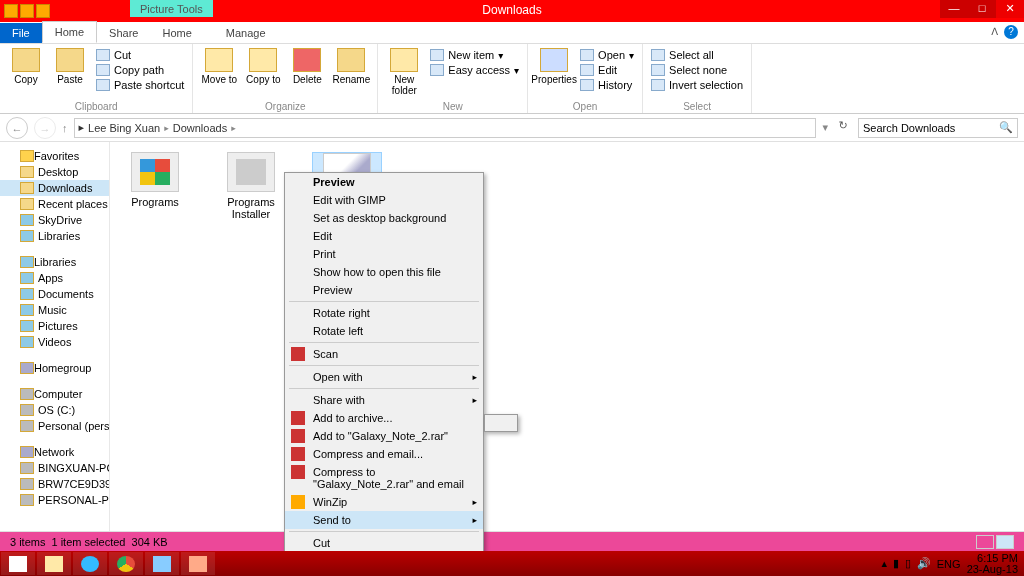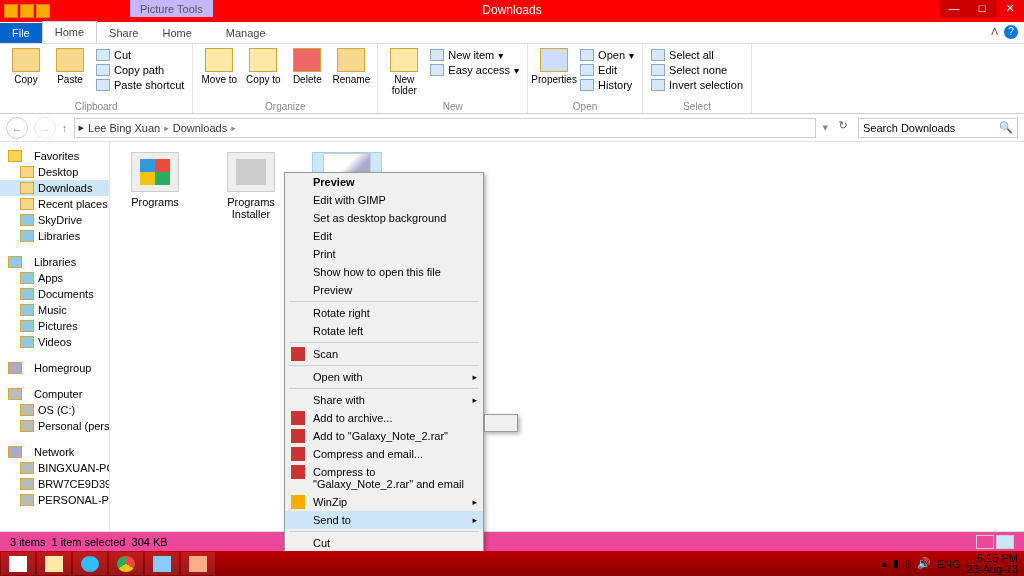--- a/index.html
+++ b/index.html
@@ -1,21 +1,21 @@
 <!DOCTYPE html>
 <html><head>
 <meta charset="utf-8">
 <style>
 * { margin:0; padding:0; box-sizing:border-box; font-family:"Segoe UI",Tahoma,sans-serif; font-size:11px; color:#000; }
 body { width:1024px; height:576px; background:#aa0000; overflow:hidden; position:relative; }
 .window { position:absolute; left:0; top:0; width:1024px; height:551px; background:#fff; display:flex; flex-direction:column; }
 .titlebar { height:22px; background:#ff0000; display:flex; align-items:center; position:relative; }
 .ql { display:flex; gap:2px; padding-left:4px; }
 .ql span { width:14px; height:14px; background:#ffaa00; border:1px solid #cc8800; }
-.pictools { position:absolute; left:130px; top:0; background:#c4b5fd; color:#555; padding:3px 10px 2px; font-size:11px; }
+.pictools { position:absolute; left:130px; top:0; background:#5eead4; color:#555; padding:3px 10px 2px; font-size:11px; }
 .title { position:absolute; left:0; right:0; text-align:center; color:#fff; font-size:12px; top:3px; pointer-events:none; }
 .winbtns { position:absolute; right:0; top:0; display:flex; }
 .winbtns div { width:28px; height:18px; background:#c00; color:#fff; text-align:center; line-height:16px; font-size:11px; }
 .winbtns .cls { background:#e00; }
 .tabs { height:22px; background:#fff; border-bottom:1px solid #ddd; display:flex; align-items:flex-end; position:relative; }
 .tab { padding:4px 12px; font-size:11px; color:#444; }
 .tab.file { background:#0066cc; color:#fff; }
 .tab.active { border:1px solid #ccc; border-bottom:1px solid #fff; background:#fff; }
 .helpico { position:absolute; right:6px; top:3px; width:14px; height:14px; border-radius:50%; background:#0078d7; color:#fff; text-align:center; line-height:14px; font-size:10px; }
 .caret { position:absolute; right:26px; top:4px; color:#555; font-size:10px; }
@@ -33,21 +33,21 @@
 .addr { height:28px; border-bottom:1px solid #e0e0e0; display:flex; align-items:center; padding:0 6px; gap:6px; }
 .navbtn { width:22px; height:22px; border:1px solid #ccc; border-radius:50%; text-align:center; line-height:20px; color:#888; }
 .crumbs { flex:1; height:20px; border:1px solid #ccc; display:flex; align-items:center; padding:0 4px; gap:4px; font-size:11px; }
 .crumbs span { color:#333; }
 .crumbs .sep { color:#888; font-size:9px; }
 .refresh { width:18px; height:18px; color:#555; text-align:center; }
 .search { width:160px; height:20px; border:1px solid #ccc; padding:0 4px; color:#888; display:flex; align-items:center; justify-content:space-between; }
 .content { flex:1; display:flex; overflow:hidden; }
 .side { width:110px; border-right:1px solid #e8e8e8; padding:6px 0; overflow:hidden; }
 .sgroup { margin-bottom:10px; }
-.shdr { display:flex; align-items:flex-end; gap:12px; padding:2px 8px; font-size:11px; }
+.shdr { display:flex; align-items:flex-end; gap:0; padding:2px 8px; font-size:11px;margin-left:12px; }
 .sitem { display:flex; gap:4px; padding:2px 6px 2px 20px; font-size:11px; white-space:nowrap; }
 .sitem.sel { background:#cde6f7; }
 .sico { width:14px; height:12px; background:#f5d88a; border:1px solid #d4a838; flex-shrink:0; }
 .sico.star { background:#ffd24d; }
 .sico.lib { background:#8ecae6; }
 .sico.pc { background:#bbb; }
 .sico.net { background:#aac; }
 .main { flex:1; padding:10px; display:flex; gap:26px; align-items:flex-start; }
 .fitem { width:70px; display:flex; flex-direction:column; align-items:center; }
 .fitem.sel { background:#cce8ff; border:1px solid #99d1ff; }

